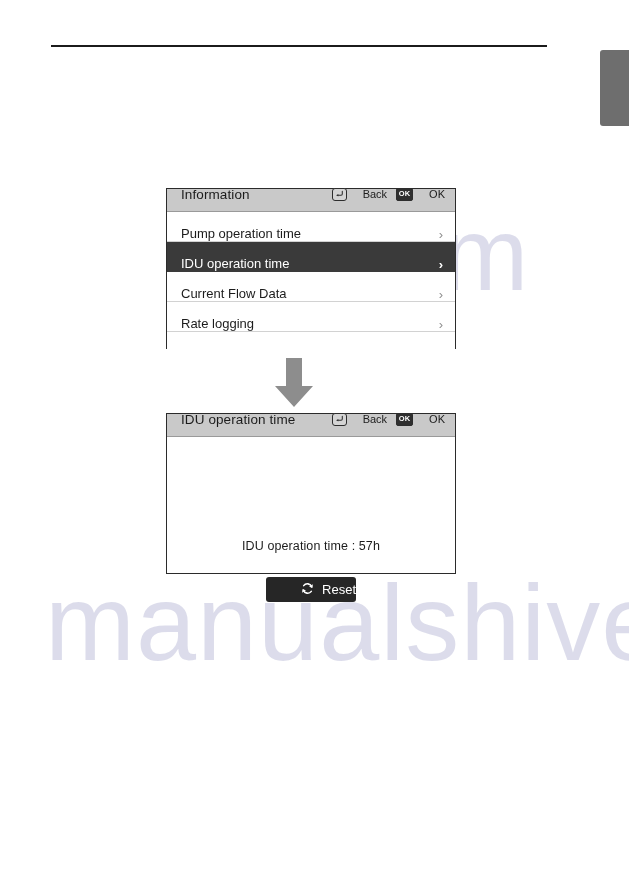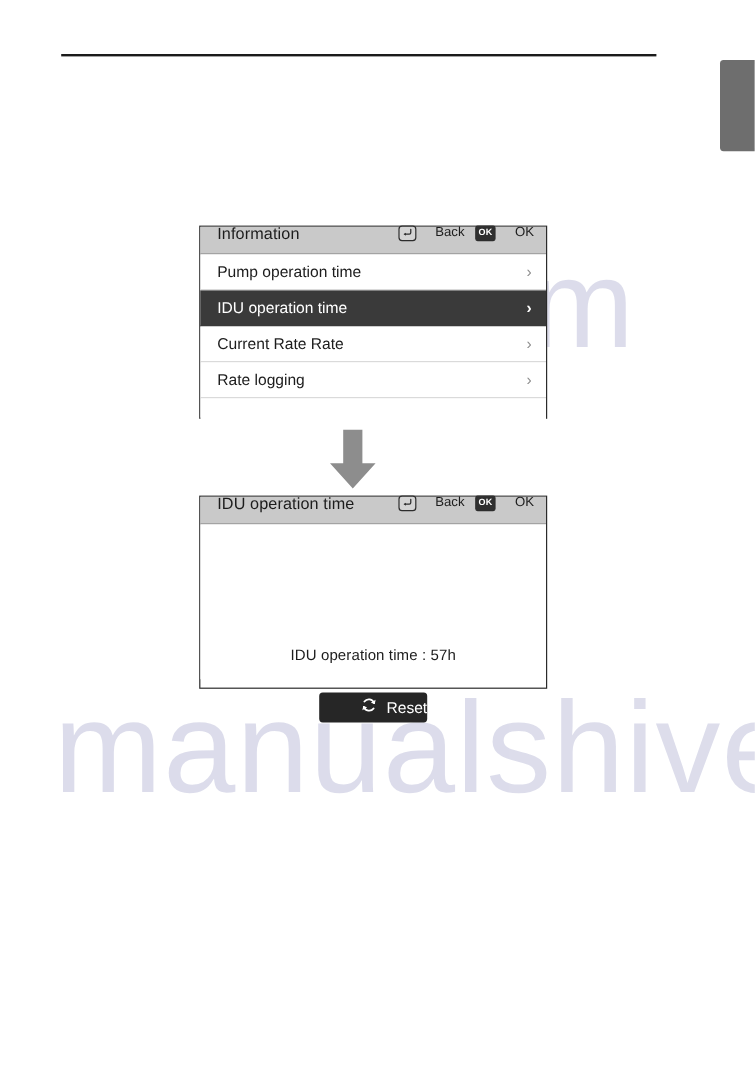--- a/index.html
+++ b/index.html
@@ -154,21 +154,21 @@
     box-sizing: border-box;
   }
 
   
   .menu-list {
     height: 130px;
   }
   .menu-row {
     height: 30px;
     display: flex;
-    align-items: center;
+    align-items: flex-end;
     justify-content: space-between;
     padding: 0 12px 0 14px;
     border-bottom: 1px solid #d2d2d2;
     box-sizing: border-box;
     background: #ffffff;
   }
   .menu-row .row-label {
     font-size: 13px;
     color: #1c1c1c;
   }
@@ -282,21 +282,21 @@
       <span class="row-label">Pump operation time</span>
       <span class="row-chevron">›</span>
     </div>
 
     <div class="menu-row selected">
       <span class="row-label">IDU operation time</span>
       <span class="row-chevron">›</span>
     </div>
 
     <div class="menu-row">
-      <span class="row-label">Current Rate Rate</span>
+      <span class="row-label">Current Flow Data</span>
       <span class="row-chevron">›</span>
     </div>
 
     <div class="menu-row">
       <span class="row-label">Rate logging</span>
       <span class="row-chevron">›</span>
     </div>
 
     <div class="menu-row blank"></div>
 

